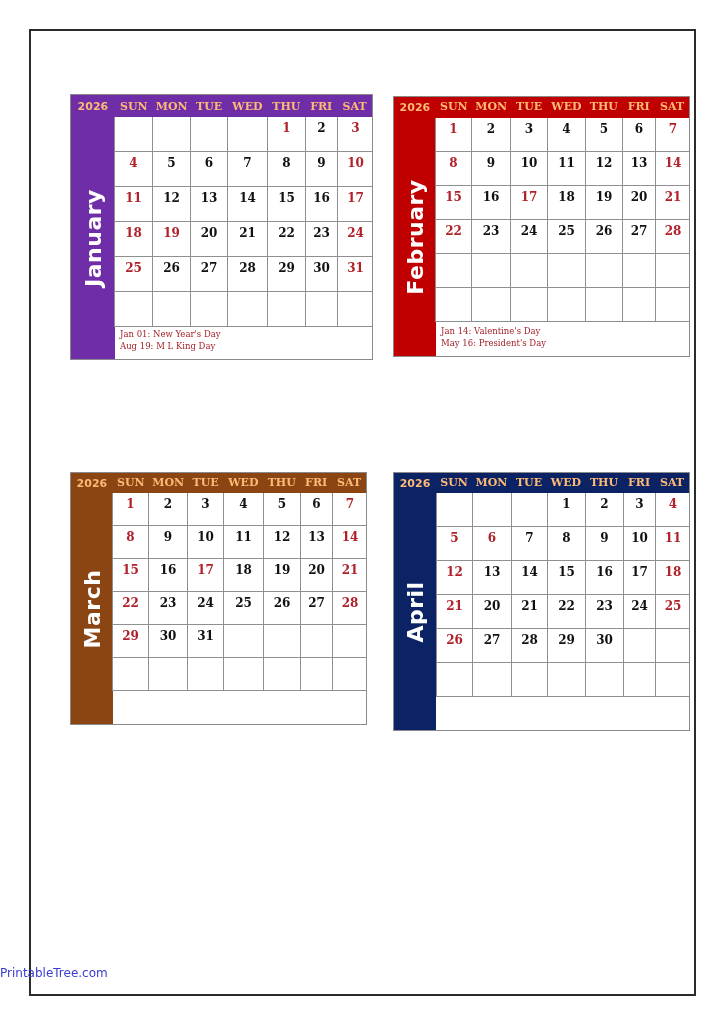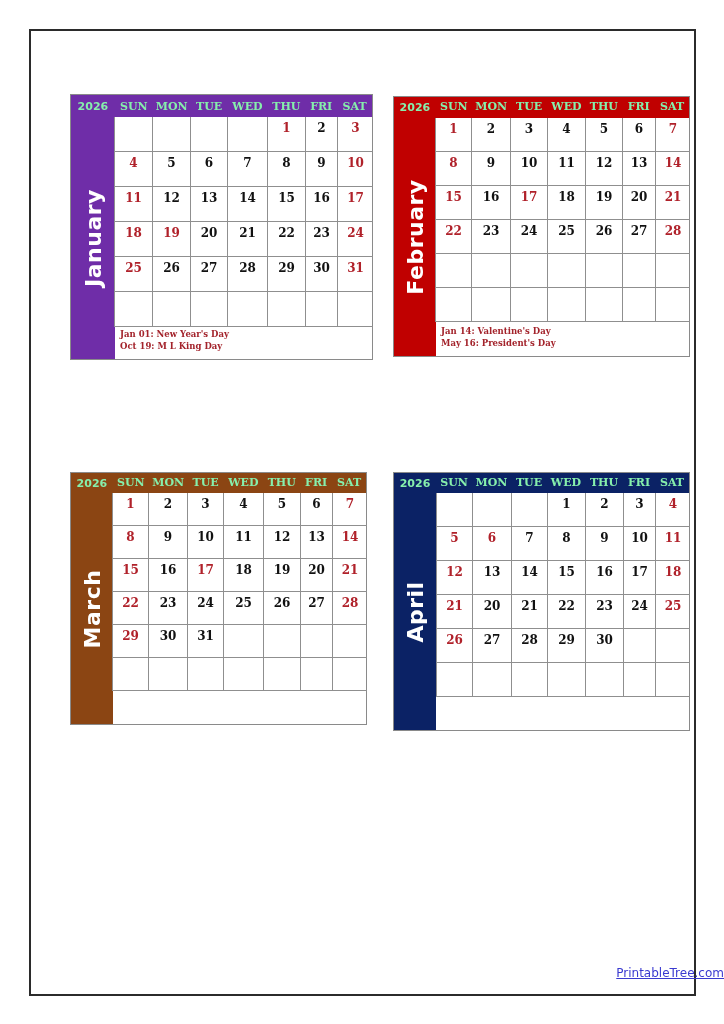--- a/index.html
+++ b/index.html
@@ -1,39 +1,39 @@
 <!DOCTYPE html>
 <html><head>
 <meta charset="utf-8">
 <style>
   html, body { margin:0; padding:0; }
   body { width:724px; height:1024px; background:#ffffff; position:relative; overflow:hidden;
          font-family:"DejaVu Serif", serif; }
   .page-border { position:absolute; left:29px; top:29px; width:663px; height:963px;
                  border:2px solid #2b2b2b; box-sizing:content-box; }
   .cal { position:absolute; box-sizing:border-box; border:1px solid #8a8a8a; background:#fff; }
-  .cal .head { position:absolute; left:0; top:0; right:0; display:flex; color:#86efac; }
+  .cal .head { position:absolute; left:0; top:0; right:0; display:flex; color:#fdba74; }
   .cal .year { font-family:"DejaVu Sans", sans-serif; font-weight:bold; font-size:11px;
                display:flex; align-items:center; justify-content:center; }
   .cal .dow { font-family:"DejaVu Serif", serif; font-weight:bold; font-size:11px;
               display:flex; align-items:flex-start; justify-content:center; overflow:hidden;
               line-height:11px; padding-top:4px; box-sizing:border-box; text-align:left; word-break:break-all; }
   .cal .dow.full { align-items:center; padding-top:0; }
   .cal .side { position:absolute; left:0; bottom:0; }
   .cal .side span { position:absolute; left:50%; top:50%; transform:translate(-50%,-50%) rotate(-90deg);
                     color:#fff; font-family:"DejaVu Sans", sans-serif; font-weight:bold; font-size:22px;
                     white-space:nowrap; letter-spacing:0.5px; }
   .cal .grid { position:absolute; right:0; display:grid; }
   .cal .cell { border-right:1px solid #8f8f8f; border-bottom:1px solid #8f8f8f; box-sizing:border-box;
                font-weight:bold; font-size:12px; text-align:center; padding-top:4px; color:#111; }
   .cal .cell.red { color:#b0212a; }
   .cal .notes { position:absolute; right:0; bottom:0; box-sizing:border-box; padding:3px 6px;
-                font-family:"DejaVu Serif", serif; font-weight:bold; font-size:8.5px; color:#a3232b; line-height:12px;margin-top:25px; }
-  .footer-link { position:absolute; left:0; width:724px; top:966px; text-align:right;
-                 font-family:"DejaVu Sans", sans-serif; font-size:12px; color:#3a3ad0; text-decoration:underline; }
+                font-family:"DejaVu Serif", serif; font-weight:normal; font-size:8.5px; color:#a3232b; line-height:12px;margin-top:25px; }
+  .footer-link { position:absolute; left:0; width:724px; top:966px; text-align:left;
+                 font-family:"DejaVu Sans", sans-serif; font-size:12px; color:#3a3ad0; }
 </style>
 </head>
 <body>
 
 <div class="page-border"></div>
 
 <div class="cal" id="cal-0" style="left:70px; top:94px; width:303px; height:266px;">
     <div class="head" style="height: 22px; background: rgb(111, 45, 168);">
       <div class="year" style="width: 44px;">2026</div>
       <div class="dow full" style="width: 38px; height: 22px;">SUN</div>
@@ -86,21 +86,21 @@
       <div class="cell"></div>
       <div class="cell"></div>
       <div class="cell"></div>
       <div class="cell"></div>
       <div class="cell"></div>
       <div class="cell"></div>
       <div class="cell" style="border-right: none;"></div>
     </div>
     <div class="notes" style="width: 258px; height: 34px;">
       <div>Jan 01: New Year's Day</div>
-      <div>Oct 19: M L King Day</div>
+      <div>Aug 19: M L King Day</div>
     </div>
   </div>
 
 <div class="cal" id="cal-1" style="left:393px; top:96px; width:297px; height:261px;">
     <div class="head" style="height: 21px; background: rgb(192, 0, 0);">
       <div class="year" style="width: 42px;">2026</div>
       <div class="dow" style="width: 36px; height: 21px;">SUN</div>
       <div class="dow" style="width: 39px; height: 21px;">MON</div>
       <div class="dow" style="width: 37px; height: 21px;">TUE</div>
       <div class="dow" style="width: 38px; height: 21px;">WED</div>

